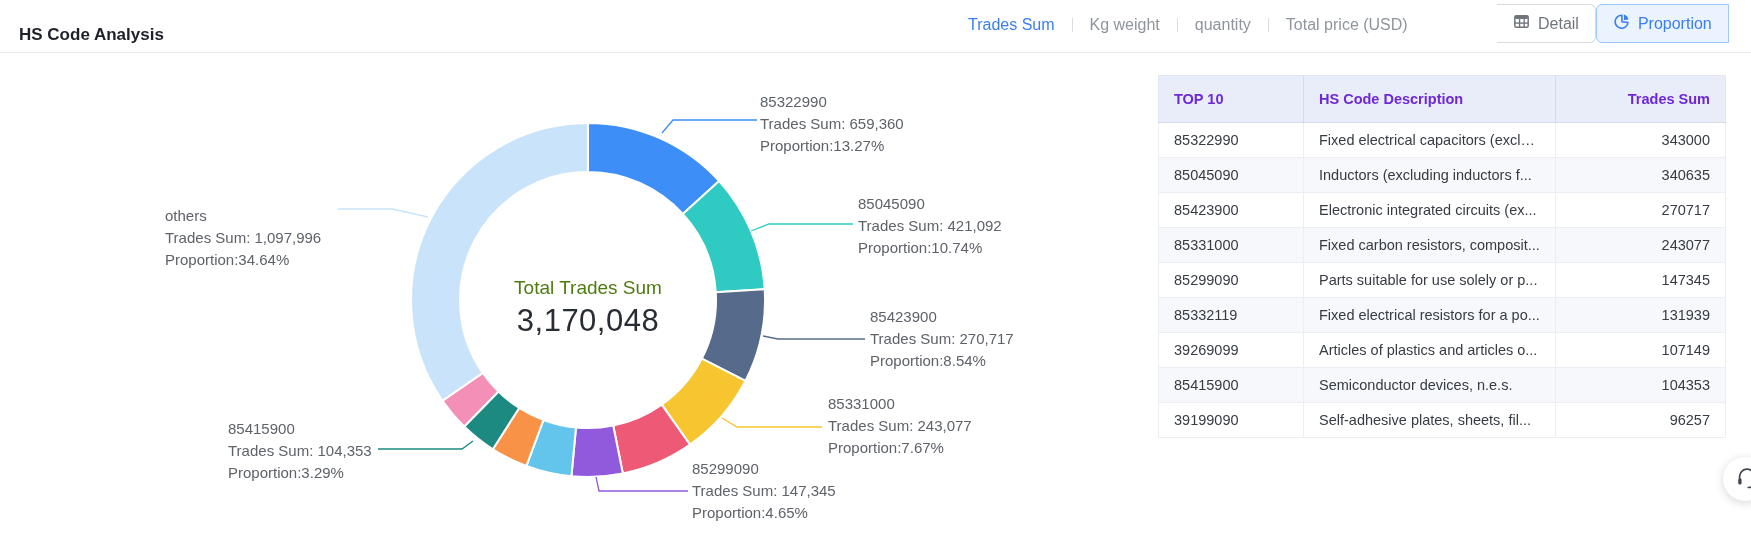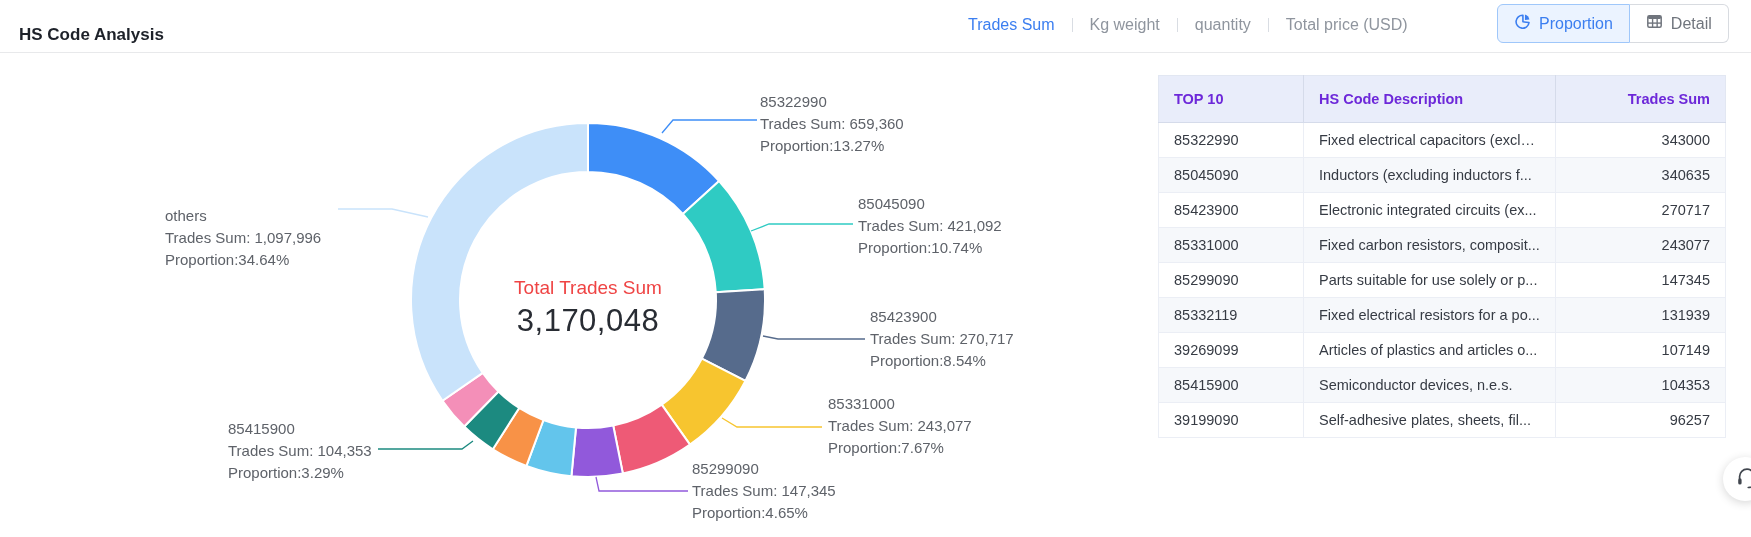--- a/index.html
+++ b/index.html
@@ -15,21 +15,21 @@
   .view-toggle{position:absolute;left:1497px;top:4px;height:39px;display:flex;}
   .vbtn{height:39px;display:flex;align-items:center;gap:8px;font-size:16px;box-sizing:border-box;
         background:#fff;border:1px solid #d8dbe0;color:#70757d;padding:0 16px;cursor:pointer;}
   .vbtn.first{border-radius:6px 0 0 6px;}
   .vbtn.last{border-radius:0 6px 6px 0;border-left:none;}
   .vbtn.active{background:#ebf3ff;border-color:#9fc7fa;color:#3b7ef0;}
   
   .chart-svg{position:absolute;left:0;top:0;pointer-events:none;}
   .chart-svg path{pointer-events:auto;}
   .center-label{position:absolute;left:588px;top:275px;transform:translateX(-50%);text-align:center;pointer-events:none;}
-  .center-label .cl1{font-size:19px;color:#ef4444;line-height:26px;white-space:nowrap;}
+  .center-label .cl1{font-size:19px;color:#4d7c0f;line-height:26px;white-space:nowrap;}
   .center-label .cl2{font-size:31px;color:#282c33;font-weight:500;line-height:36px;letter-spacing:.5px;margin-top:2px;white-space:nowrap;}
   .callout{position:absolute;font-size:15px;line-height:22px;color:#5e6269;white-space:nowrap;}
   
   .top10{position:absolute;left:1158px;top:75px;width:567px;border-collapse:collapse;table-layout:fixed;
          font-size:14.5px;color:#363b44;border:1px solid #e2e7f2;}
   .top10 thead th{background:#e9edfa;height:46px;font-weight:600;color:#6d28d9;text-align:left;
                   padding:0 15px;border:1px solid #d5dbea;border-top:none;}
   .top10 thead th:first-child{border-left:none;}
   .top10 thead th:last-child{border-right:none;text-align:right;}
   .top10 tbody td{height:34px;padding:0 15px;border:1px solid #ebeef5;background:#fff;overflow:hidden;
@@ -53,40 +53,40 @@
       <span class="metric-item active">Trades Sum</span>
       <span class="metric-sep"></span>
       <span class="metric-item">Kg weight</span>
       <span class="metric-sep"></span>
       <span class="metric-item">quantity</span>
       <span class="metric-sep"></span>
       <span class="metric-item">Total price (USD)</span>
     </div>
 
   <div class="view-toggle">
-    <button class="vbtn first active">
-      <span>
-        <svg width="17" height="17" viewBox="0 0 16 16" fill="none">
-          <path d="M8.4 2.1 A 6.1 6.1 0 1 0 14.1 9 L 8.4 8.3 Z" stroke="#3b7ef0" stroke-width="1.5" stroke-linejoin="round" fill="none"></path>
-          <path d="M10.3 1.4 a 6.2 6.2 0 0 1 4.2 4.6 l -4.2 .7 z" fill="#3b7ef0"></path>
-        </svg>
-      </span>
-      <span>Proportion</span>
-    </button>
     <button class="vbtn last">
       <span>
         <svg width="17" height="17" viewBox="0 0 16 16" fill="none">
           <rect x="1.7" y="2.5" width="12.6" height="11" rx="1.4" stroke="#70757d" stroke-width="1.4"></rect>
           <rect x="1.7" y="2.5" width="12.6" height="3.1" rx="1.4" fill="#70757d"></rect>
           <line x1="6.2" y1="5.6" x2="6.2" y2="13.5" stroke="#70757d" stroke-width="1.3"></line>
           <line x1="10.5" y1="5.6" x2="10.5" y2="13.5" stroke="#70757d" stroke-width="1.3"></line>
           <line x1="1.7" y1="9.5" x2="14.3" y2="9.5" stroke="#70757d" stroke-width="1.3"></line>
         </svg>
       </span>
       <span>Detail</span>
+    </button>
+    <button class="vbtn first active">
+      <span>
+        <svg width="17" height="17" viewBox="0 0 16 16" fill="none">
+          <path d="M8.4 2.1 A 6.1 6.1 0 1 0 14.1 9 L 8.4 8.3 Z" stroke="#3b7ef0" stroke-width="1.5" stroke-linejoin="round" fill="none"></path>
+          <path d="M10.3 1.4 a 6.2 6.2 0 0 1 4.2 4.6 l -4.2 .7 z" fill="#3b7ef0"></path>
+        </svg>
+      </span>
+      <span>Proportion</span>
     </button>
   </div>
 
   <svg class="chart-svg" id="chartSvg" width="1751" height="537" viewBox="0 0 1751 537">
       <path d="M 588.00 123.00 A 177 177 0 0 1 719.11 181.09 L 682.81 214.01 A 128 128 0 0 0 588.00 172.00 Z" fill="#3E8EF7" stroke="#fff" stroke-width="2" stroke-linejoin="round"></path>
       <path d="M 719.11 181.09 A 177 177 0 0 1 764.67 289.12 L 715.76 292.13 A 128 128 0 0 0 682.81 214.01 Z" fill="#2FCBC3" stroke="#fff" stroke-width="2" stroke-linejoin="round"></path>
       <path d="M 764.67 289.12 A 177 177 0 0 1 745.40 380.96 L 701.82 358.55 A 128 128 0 0 0 715.76 292.13 Z" fill="#566B8C" stroke="#fff" stroke-width="2" stroke-linejoin="round"></path>
       <path d="M 745.40 380.96 A 177 177 0 0 1 689.97 444.68 L 661.74 404.63 A 128 128 0 0 0 701.82 358.55 Z" fill="#F7C52F" stroke="#fff" stroke-width="2" stroke-linejoin="round"></path>
       <path d="M 689.97 444.68 A 177 177 0 0 1 622.86 473.53 L 613.21 425.49 A 128 128 0 0 0 661.74 404.63 Z" fill="#EE5A76" stroke="#fff" stroke-width="2" stroke-linejoin="round"></path>
       <path d="M 622.86 473.53 A 177 177 0 0 1 571.42 476.22 L 576.01 427.44 A 128 128 0 0 0 613.21 425.49 Z" fill="#9159DB" stroke="#fff" stroke-width="2" stroke-linejoin="round"></path>

